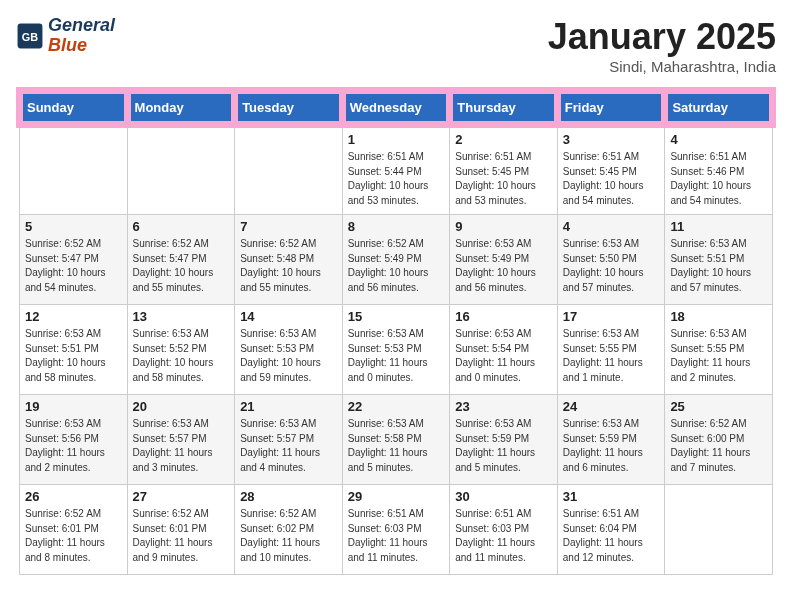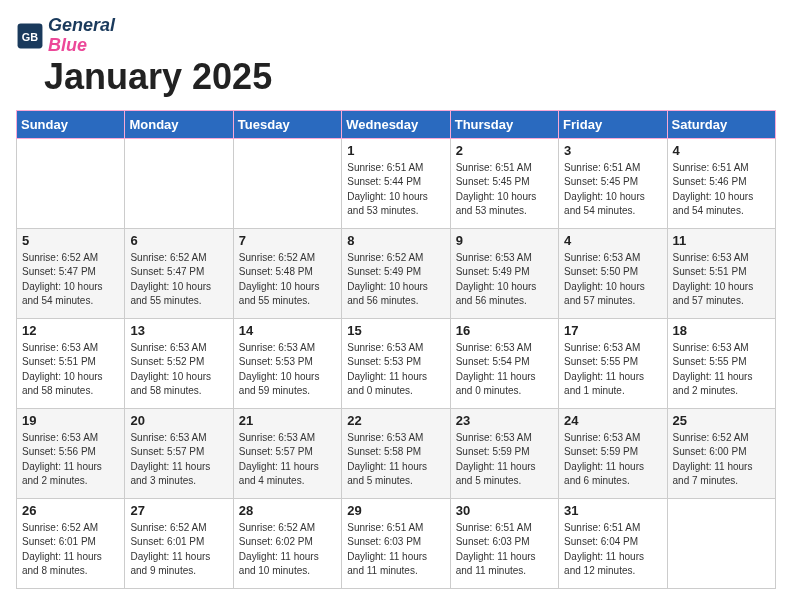--- a/index.html
+++ b/index.html
@@ -8,36 +8,35 @@
       background: #fff;
       width: 792px;
       min-height: 612px;
       padding: 16px;
     }
     .header-area {
       display: flex;
       justify-content: space-between;
       align-items: flex-start;
       margin-bottom: 12px;
-      flex-direction: column;
     }
     .logo {
       display: flex;
       align-items: center;
       gap: 4px;
     }
     .logo-text {
       font-size: 18px;
       font-weight: bold;
       color: #1a3a5c;
       line-height: 1.1;
       font-style: italic;
     }
     .logo-blue {
-      color: #ec4899;
+      color: #c2410c;
     }
     .logo-icon {
       width: 28px;
       height: 28px;
     }
     .title-area {
       text-align: right;
     }
     .month-title {
       font-size: 36px;
@@ -54,21 +53,21 @@
       border-collapse: collapse;
       table-layout: fixed;
     }
     th {
       background: #2a6abf;
       color: #fff;
       font-size: 13px;
       font-weight: bold;
       padding: 6px 4px;
       text-align: left;
-      border: 1px solid #f9a8d4;
+      border: 7px solid #f9a8d4;
     }
     td {
       border: 1px solid #ccc;
       vertical-align: top;
       padding: 4px 5px;
       height: 90px;
       background: #fff;
     }
     tr:nth-child(even) td {
       background: #f5f5f5;
@@ -98,20 +97,21 @@
       <rect x="2" y="2" width="32" height="32" rx="4" fill="#1a3a5c"></rect>
       <text x="18" y="24" text-anchor="middle" fill="white" font-size="14" font-weight="bold" font-family="Arial">GB</text>
     </svg>
     <div>
       <div class="logo-text">General</div>
       <div class="logo-text logo-blue">Blue</div>
     </div>
   </div>
   <div class="title-area">
     <div class="month-title">January 2025</div>
+    <div class="subtitle">Sindi, Maharashtra, India</div>
   </div>
 </div>
 
 <table>
   <thead>
     <tr>
     <th>Sunday</th>
         <th>Monday</th>
         <th>Tuesday</th>
         <th>Wednesday</th>

